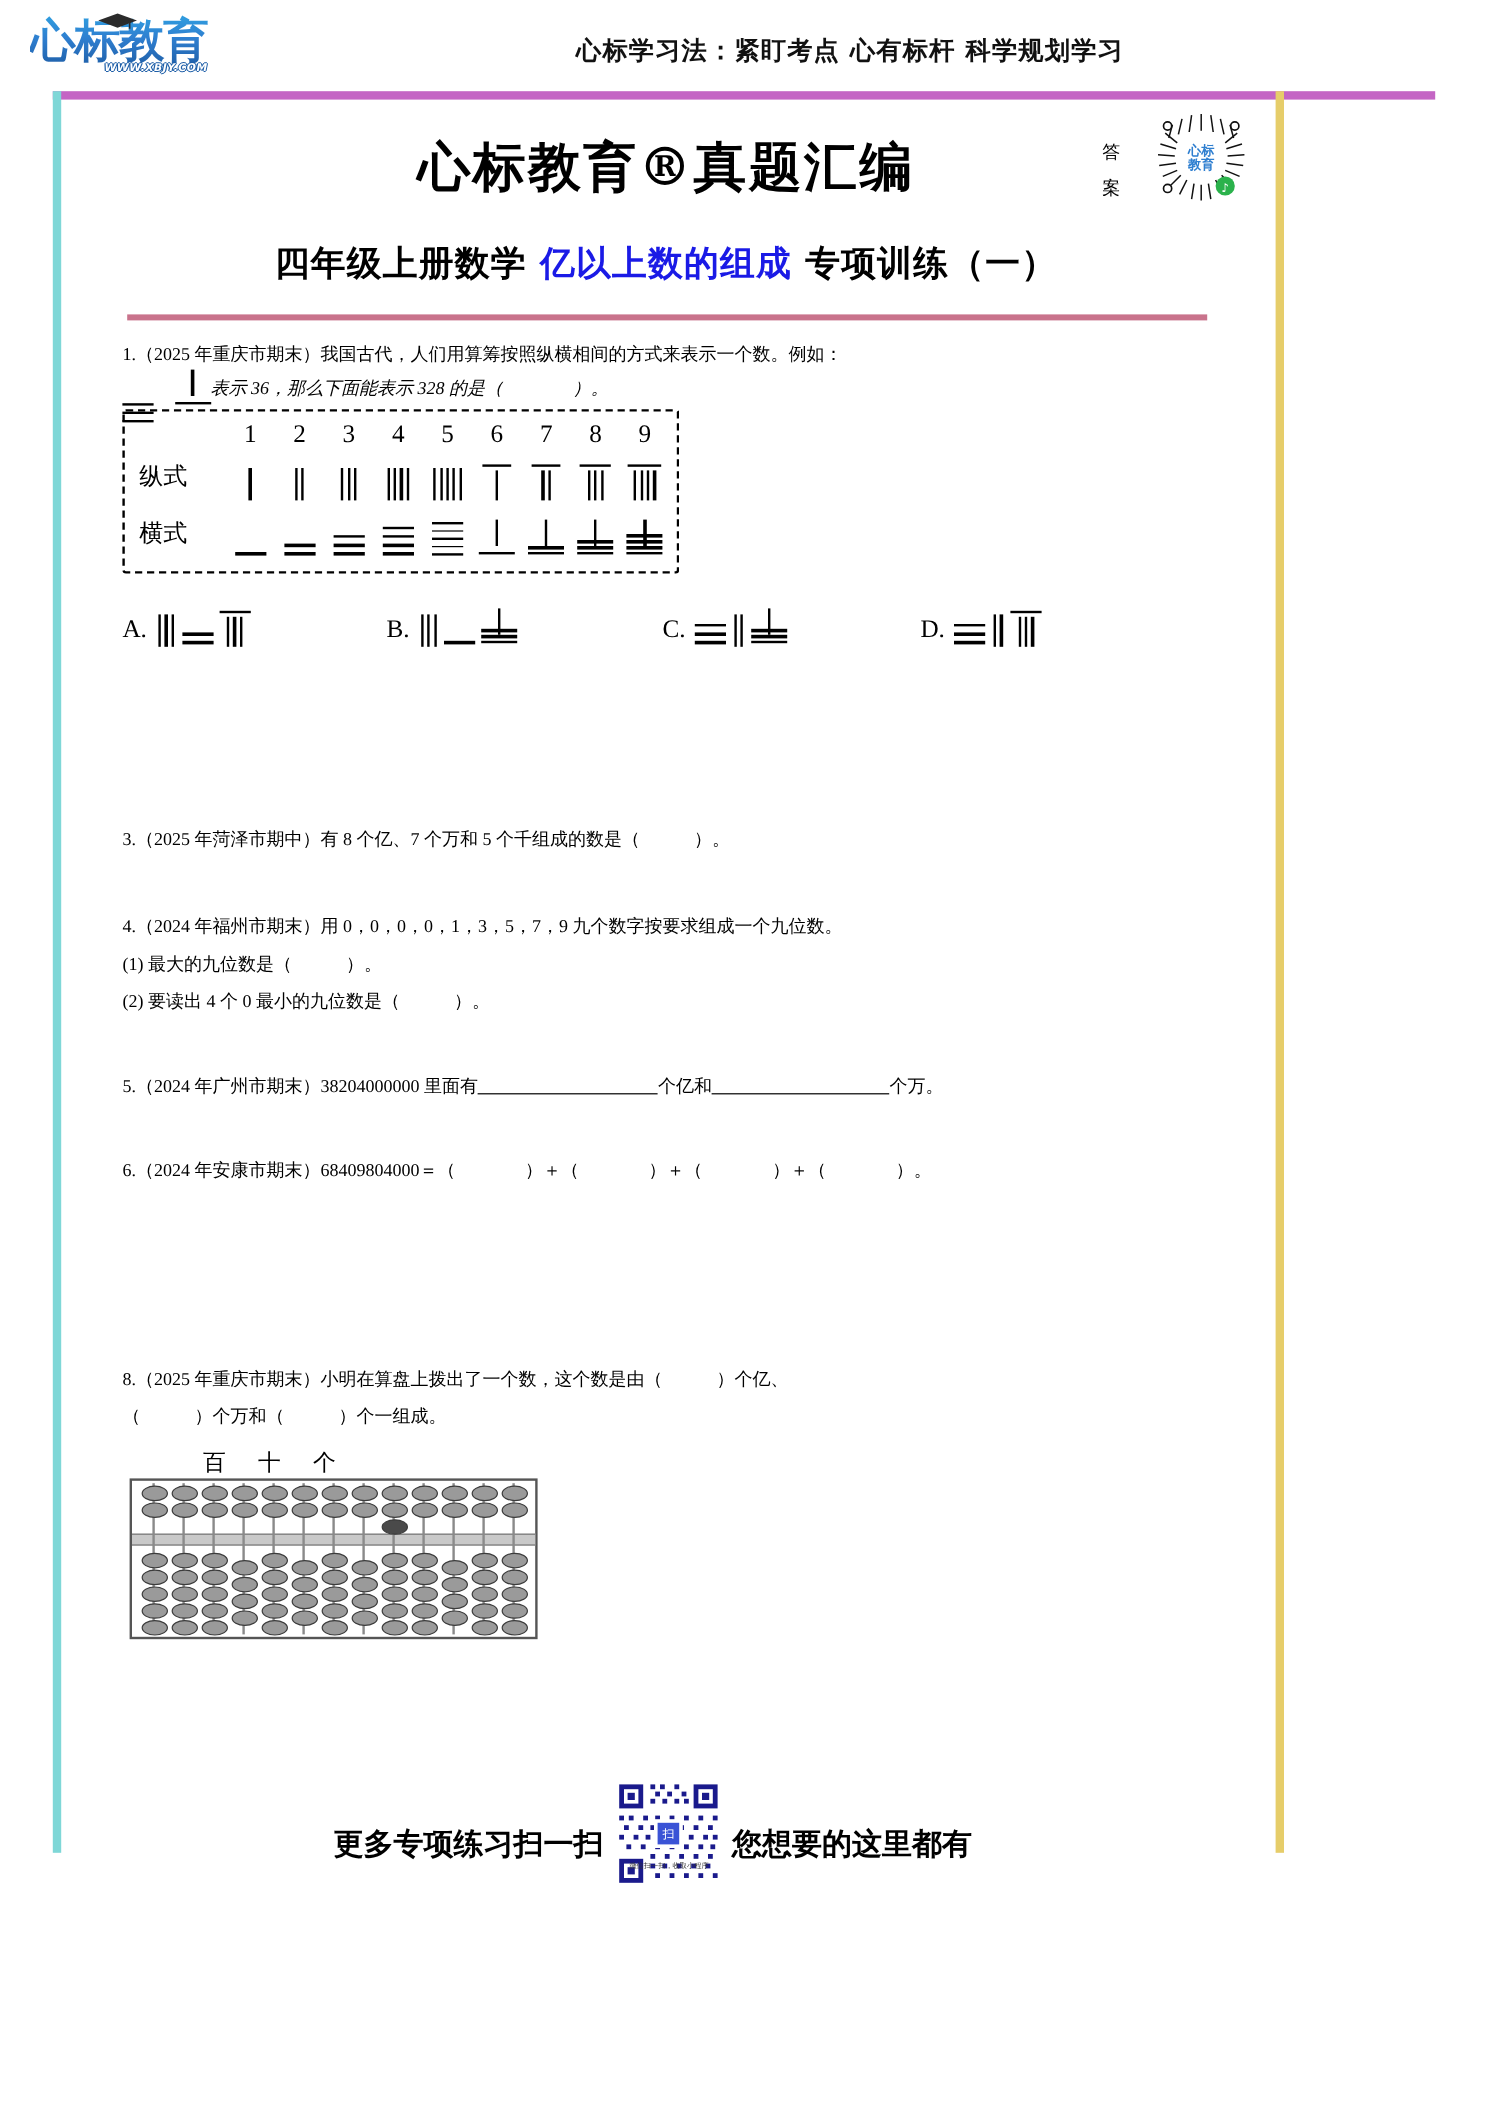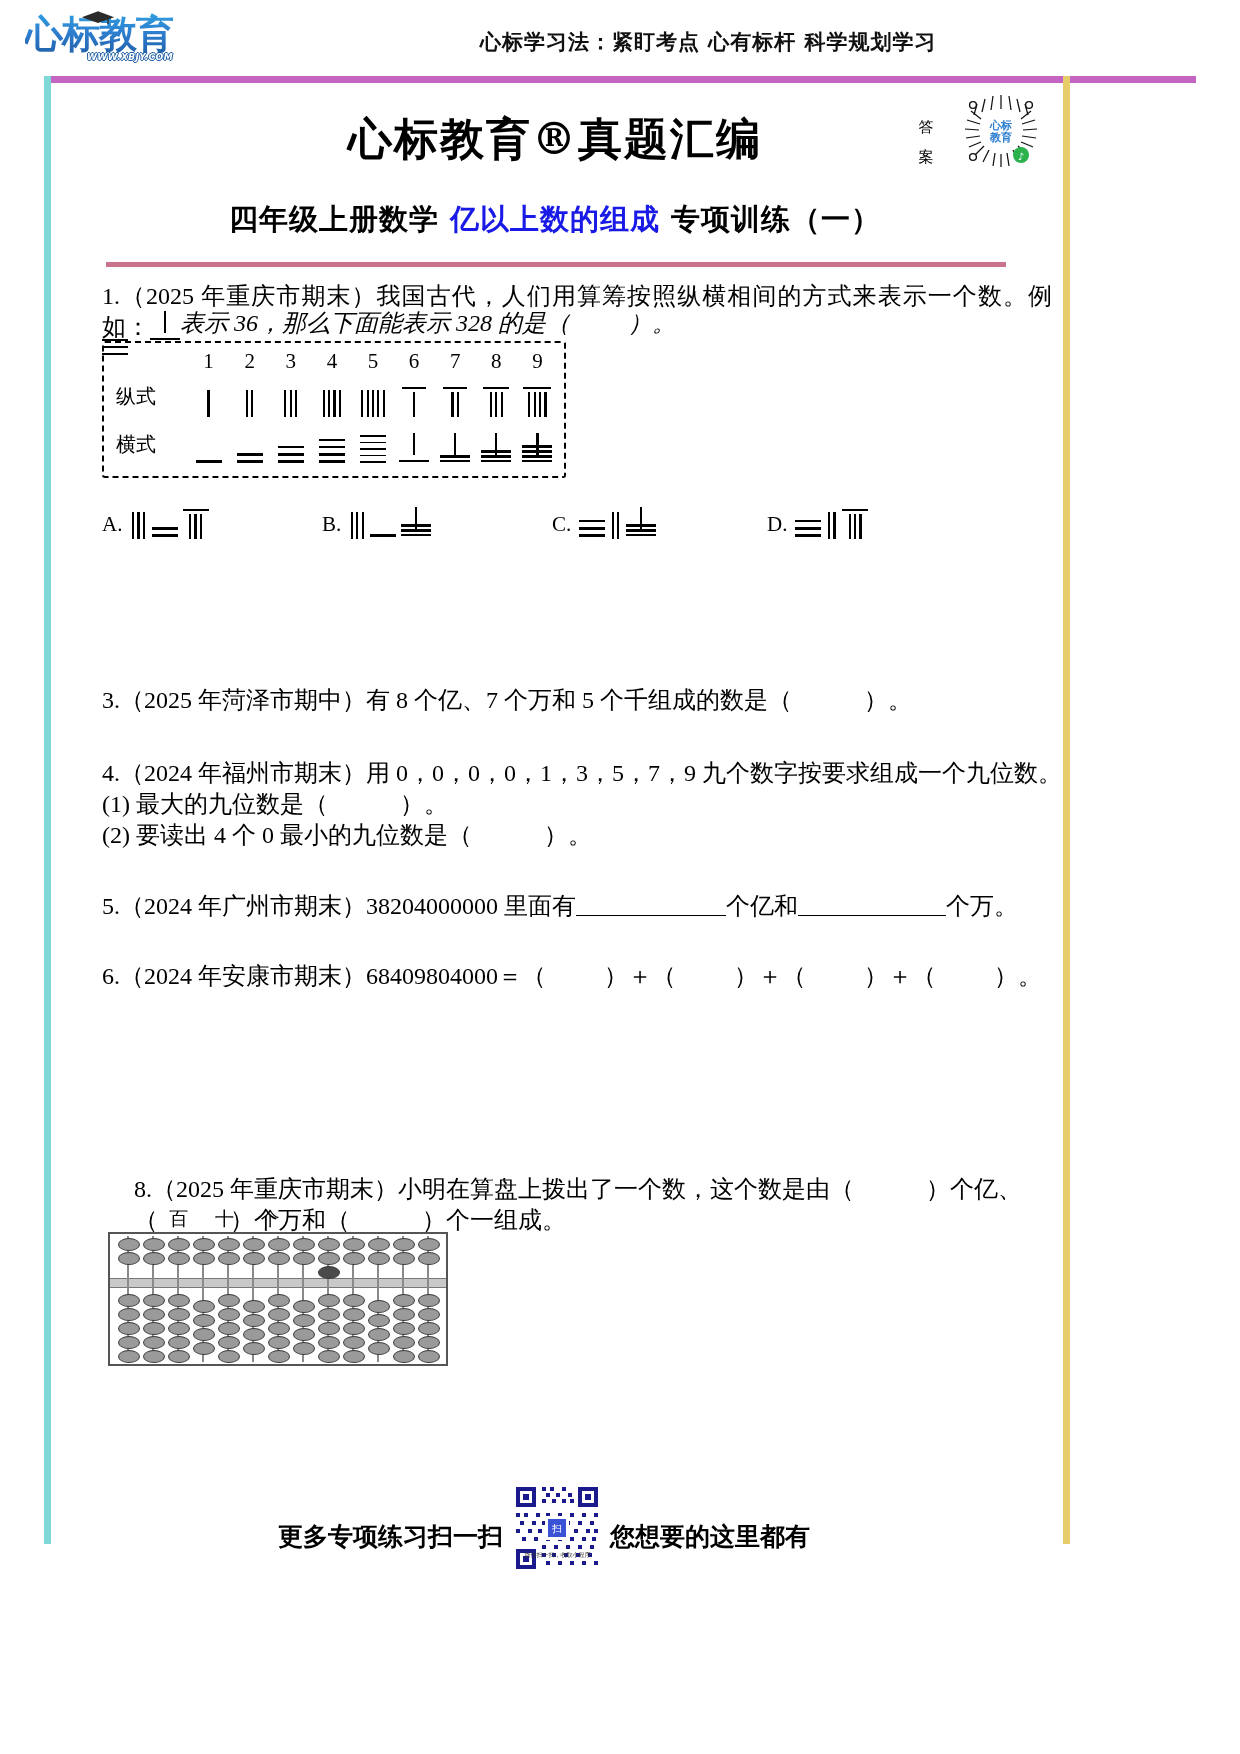--- a/index.html
+++ b/index.html
@@ -70,21 +70,21 @@
   }
   .subtitle .hl{color:#1a1ae6;}
   .rule{
     position:absolute;left:106px;top:262px;width:900px;height:5px;
     background:#c9738c;
   }
 
   
   .q{
     position:absolute;left:102px;width:950px;
-    font-size:24px;line-height:31px;
+    font-size:15px;line-height:31px;
     font-family:"Liberation Serif","DejaVu Serif",serif;
     text-align:justify;
   }
   .q .sub{display:block;}
 
   
   .ul{display:inline-block;width:150px;border-bottom:1.6px solid #000;height:17px;vertical-align:-2px;}
   .ulshort{display:inline-block;width:148px;border-bottom:1.6px solid #000;height:17px;vertical-align:-2px;}
   .gap{display:inline-block;width:58px;}
 
@@ -507,21 +507,21 @@
 
   <div class="q" style="top:891px;width:960px;">
     <span>5.（2024 年广州市期末）38204000000 里面有</span><span class="ul"></span><span>个亿和</span><span class="ulshort"></span><span>个万。</span>
   </div>
 
   <div class="q" style="top:961px;width:960px;">
     <span>6.（2024 年安康市期末）68409804000＝（</span><span class="gap"></span><span>）＋（</span><span class="gap"></span><span>）＋（</span><span class="gap"></span><span>）＋（</span><span class="gap"></span><span>）。</span>
   </div>
 
 
-  <div class="q" style="top:1174px;width:960px;margin-left:32px;">
+  <div class="q" style="top:1135px;width:960px;">
     <span class="sub">8.（2025 年重庆市期末）小明在算盘上拨出了一个数，这个数是由（　　　）个亿、</span>
     <span class="sub">（　　　）个万和（　　　）个一组成。</span>
   </div>
 
   <div class="abacus-labels">百 十 个</div>
 
   <div class="abacus">
     <div class="beam"></div>
 
     <div class="rodline" style="left:17px;"></div>

